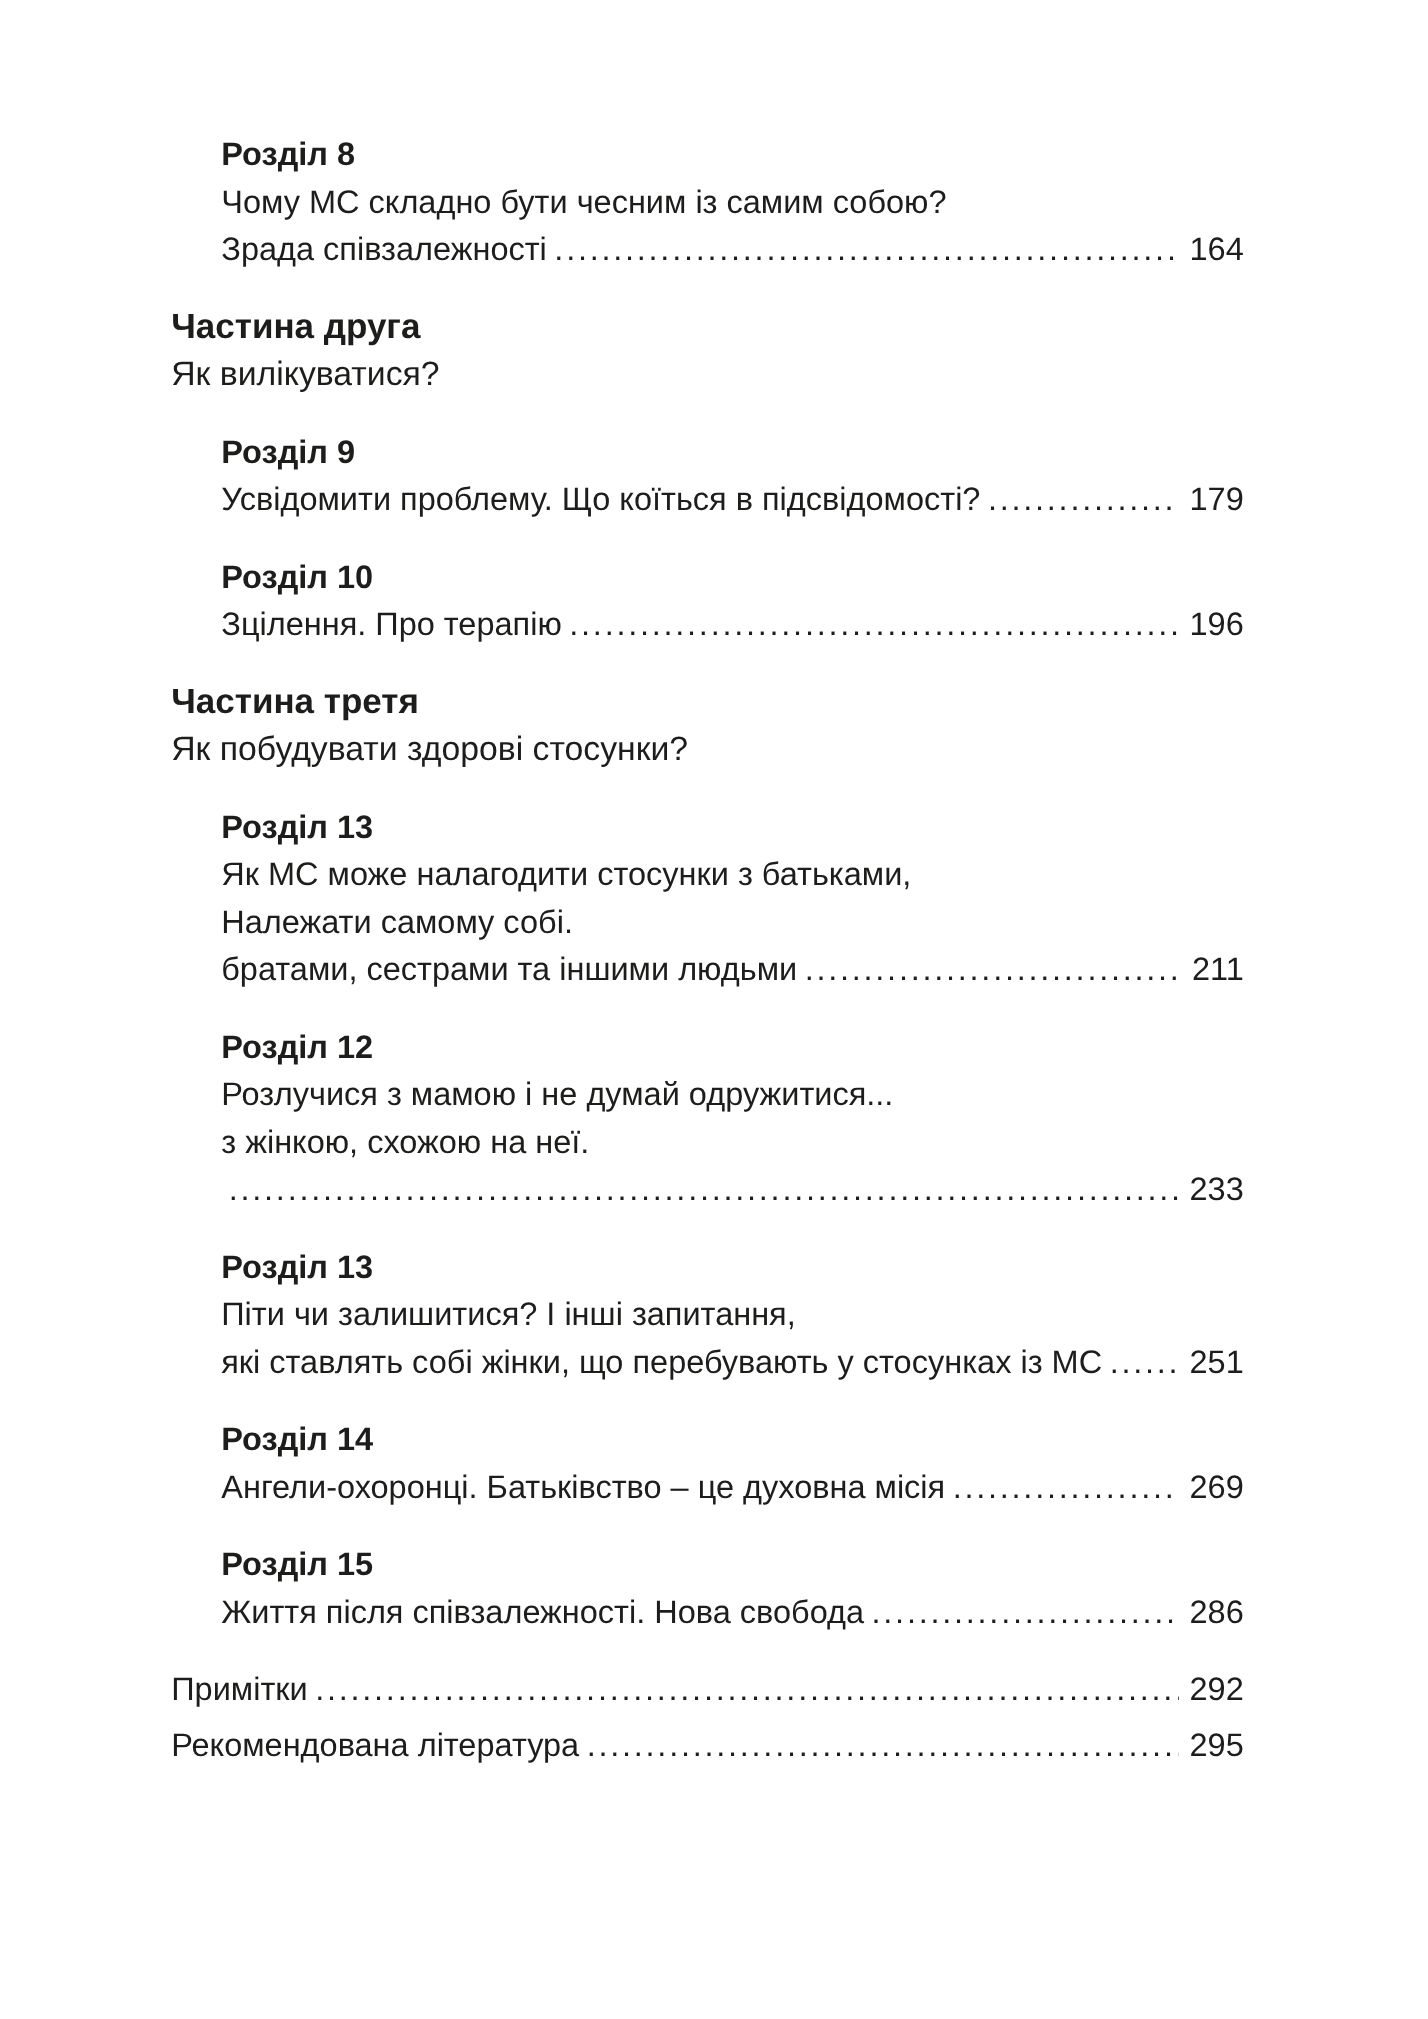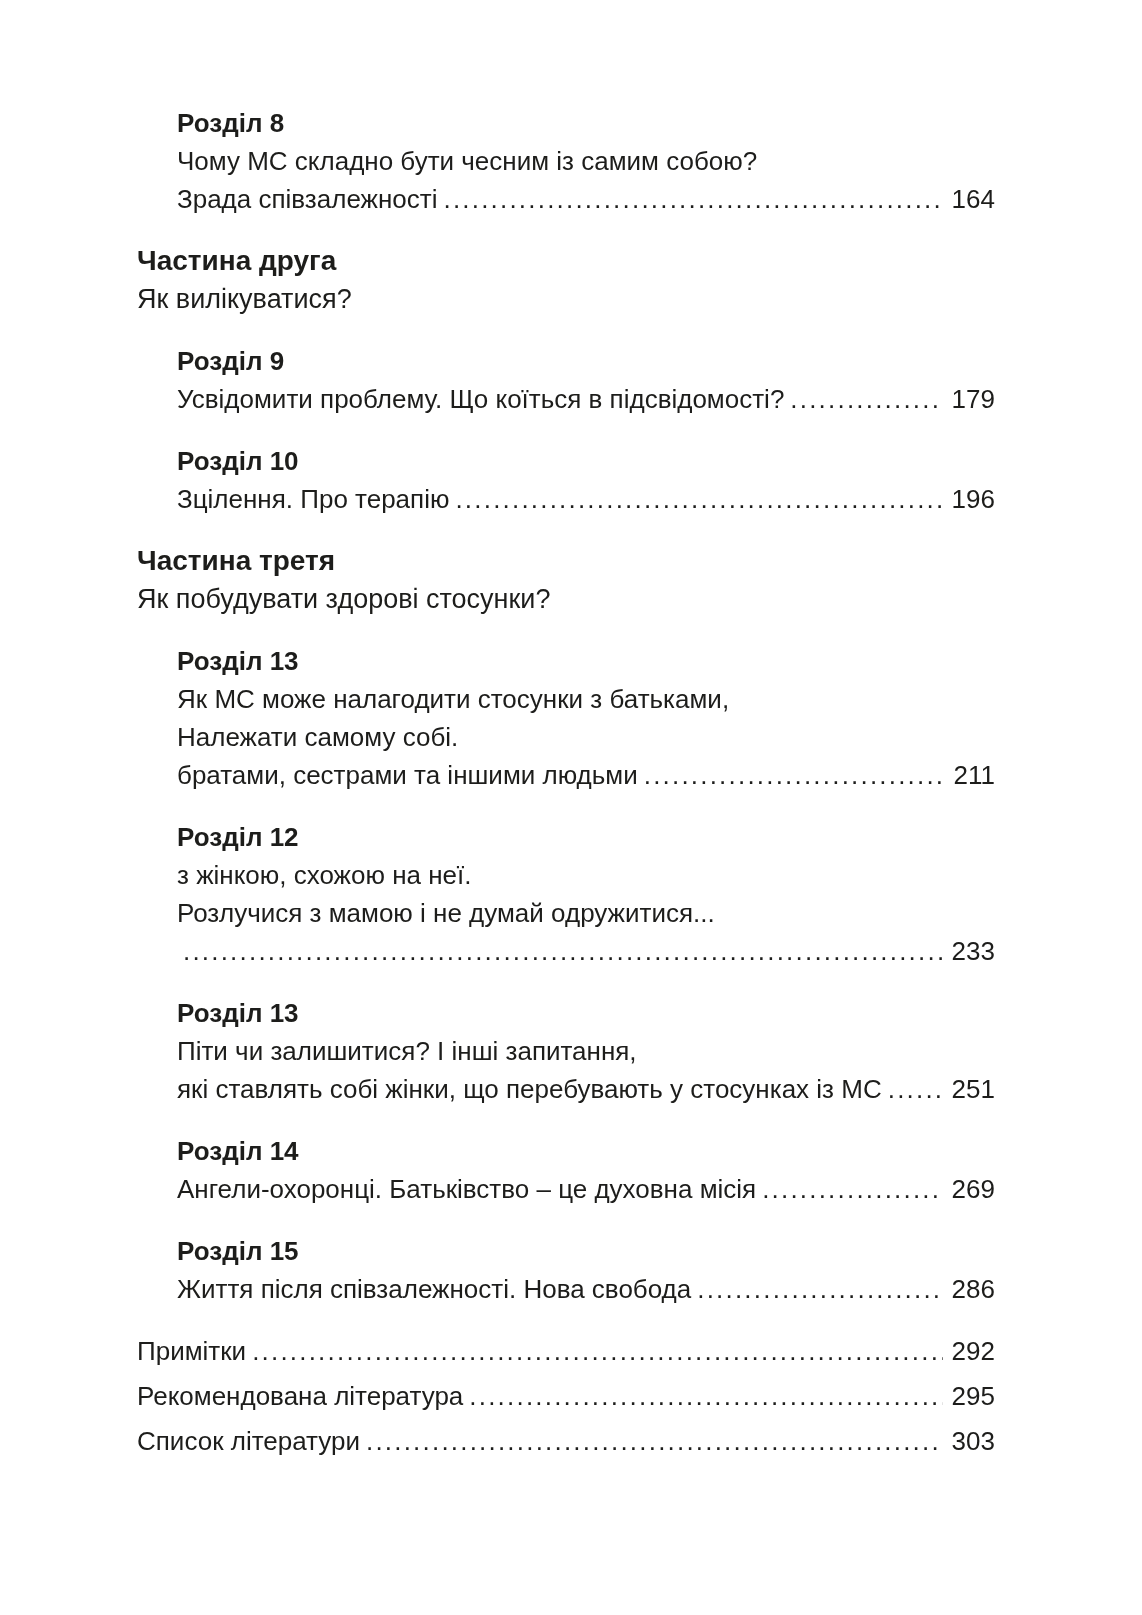--- a/index.html
+++ b/index.html
@@ -89,22 +89,22 @@
     <div class="line">Належати самому собі.</div>
     <div class="leader-row">
       <span class="tail">братами, сестрами та іншими людьми</span>
       <span class="dots"></span>
       <span class="num">211</span>
     </div>
   </section>
 
   <section class="entry chapter">
     <div class="chapter-h">Розділ 12</div>
+    <div class="line">Розлучися з мамою і не думай одружитися...</div>
     <div class="line">з жінкою, схожою на неї.</div>
-    <div class="line">Розлучися з мамою і не думай одружитися...</div>
     <div class="leader-row">
       <span class="dots"></span>
       <span class="num">233</span>
     </div>
   </section>
 
   <section class="entry chapter">
     <div class="chapter-h">Розділ 13</div>
     <div class="line">Піти чи залишитися? І інші запитання,</div>
     <div class="leader-row">
@@ -136,20 +136,15 @@
     <div class="leader-row">
       <span class="tail">Примітки</span>
       <span class="dots"></span>
       <span class="num">292</span>
     </div>
     <div class="leader-row">
       <span class="tail">Рекомендована література</span>
       <span class="dots"></span>
       <span class="num">295</span>
     </div>
-    <div class="leader-row">
-      <span class="tail">Список літератури</span>
-      <span class="dots"></span>
-      <span class="num">303</span>
-    </div>
   </section>
 
 </main>
 
 </body></html>

